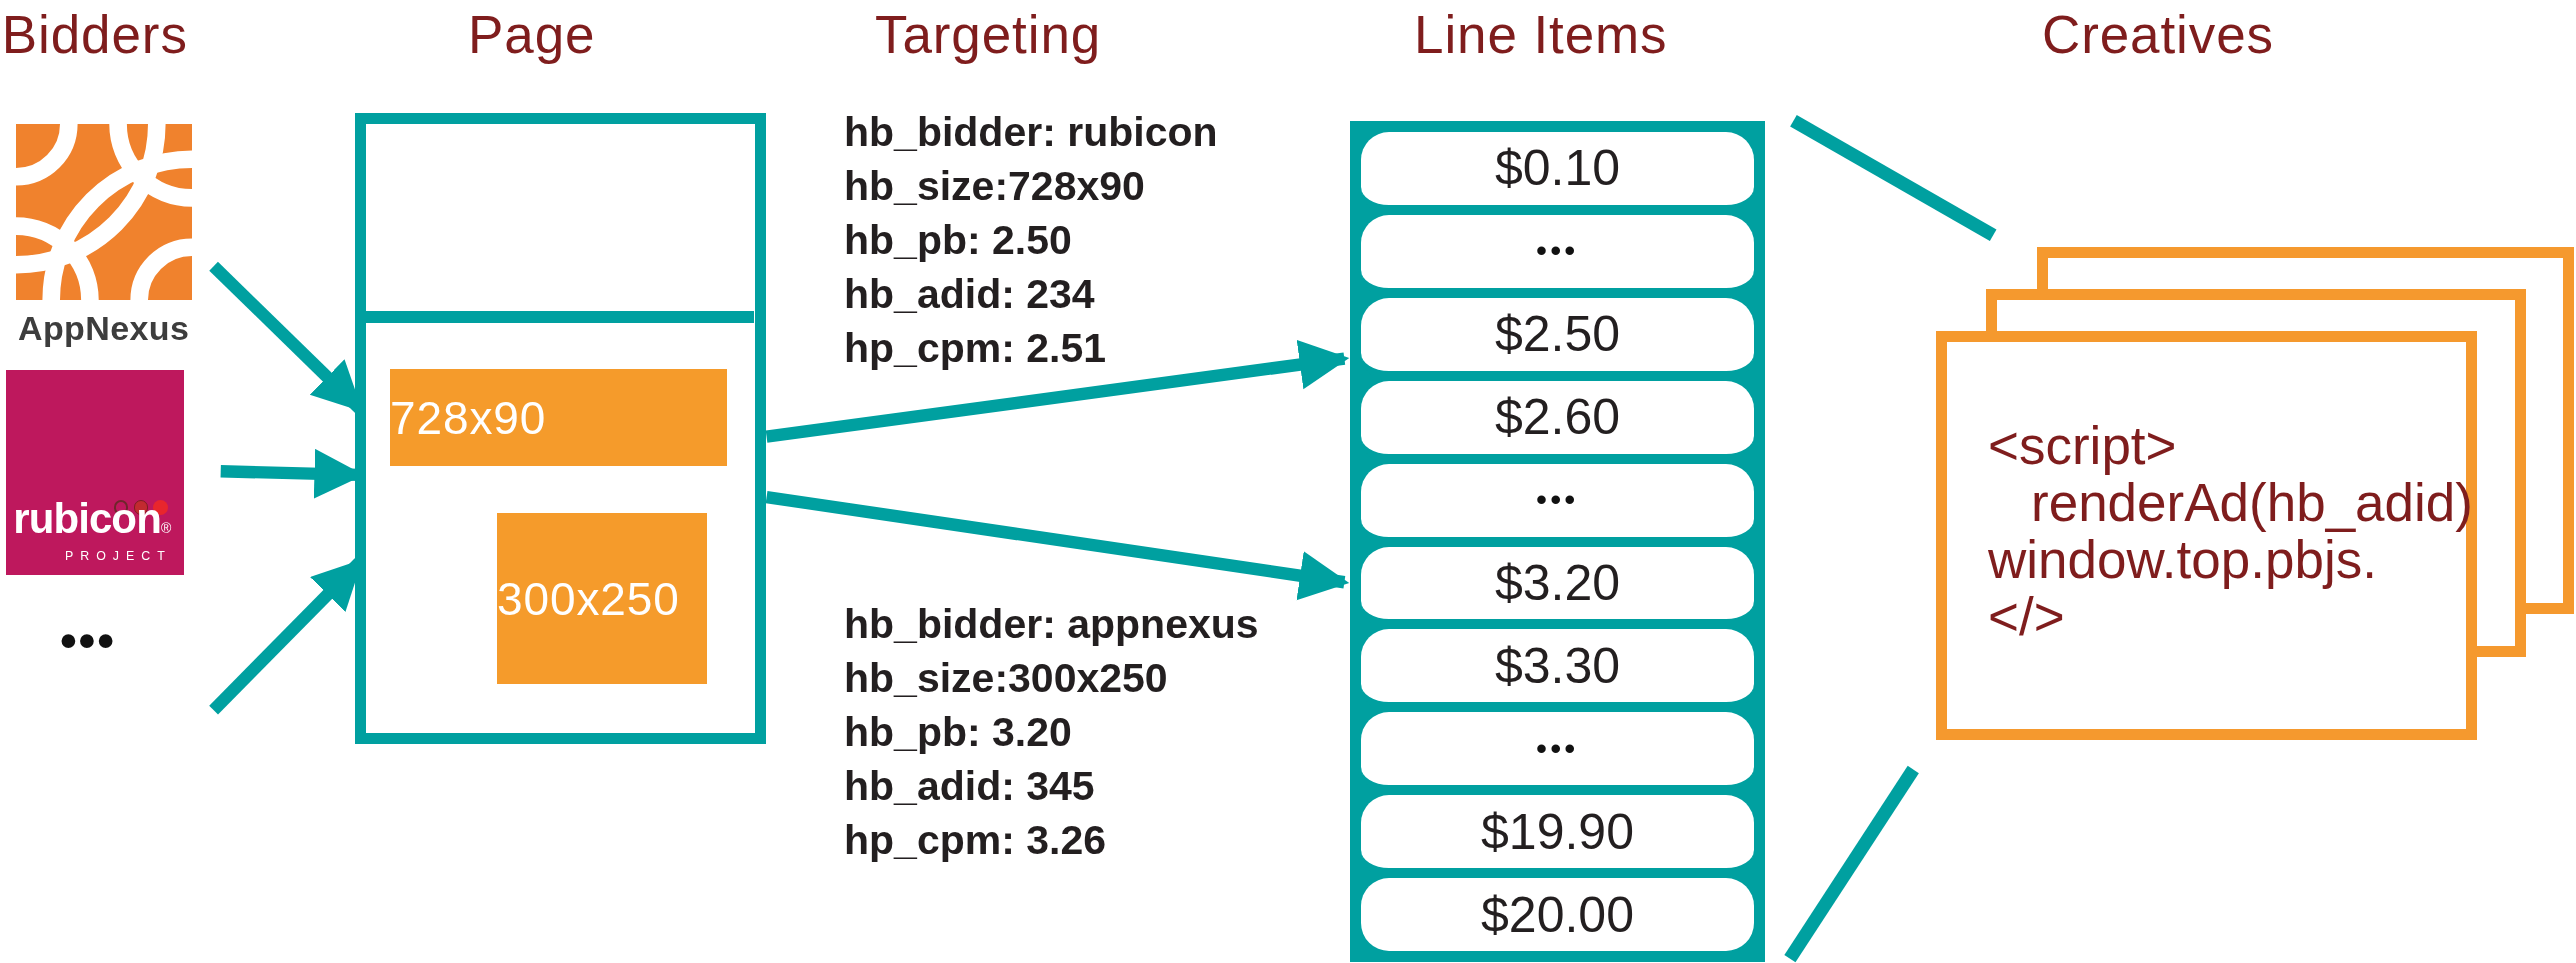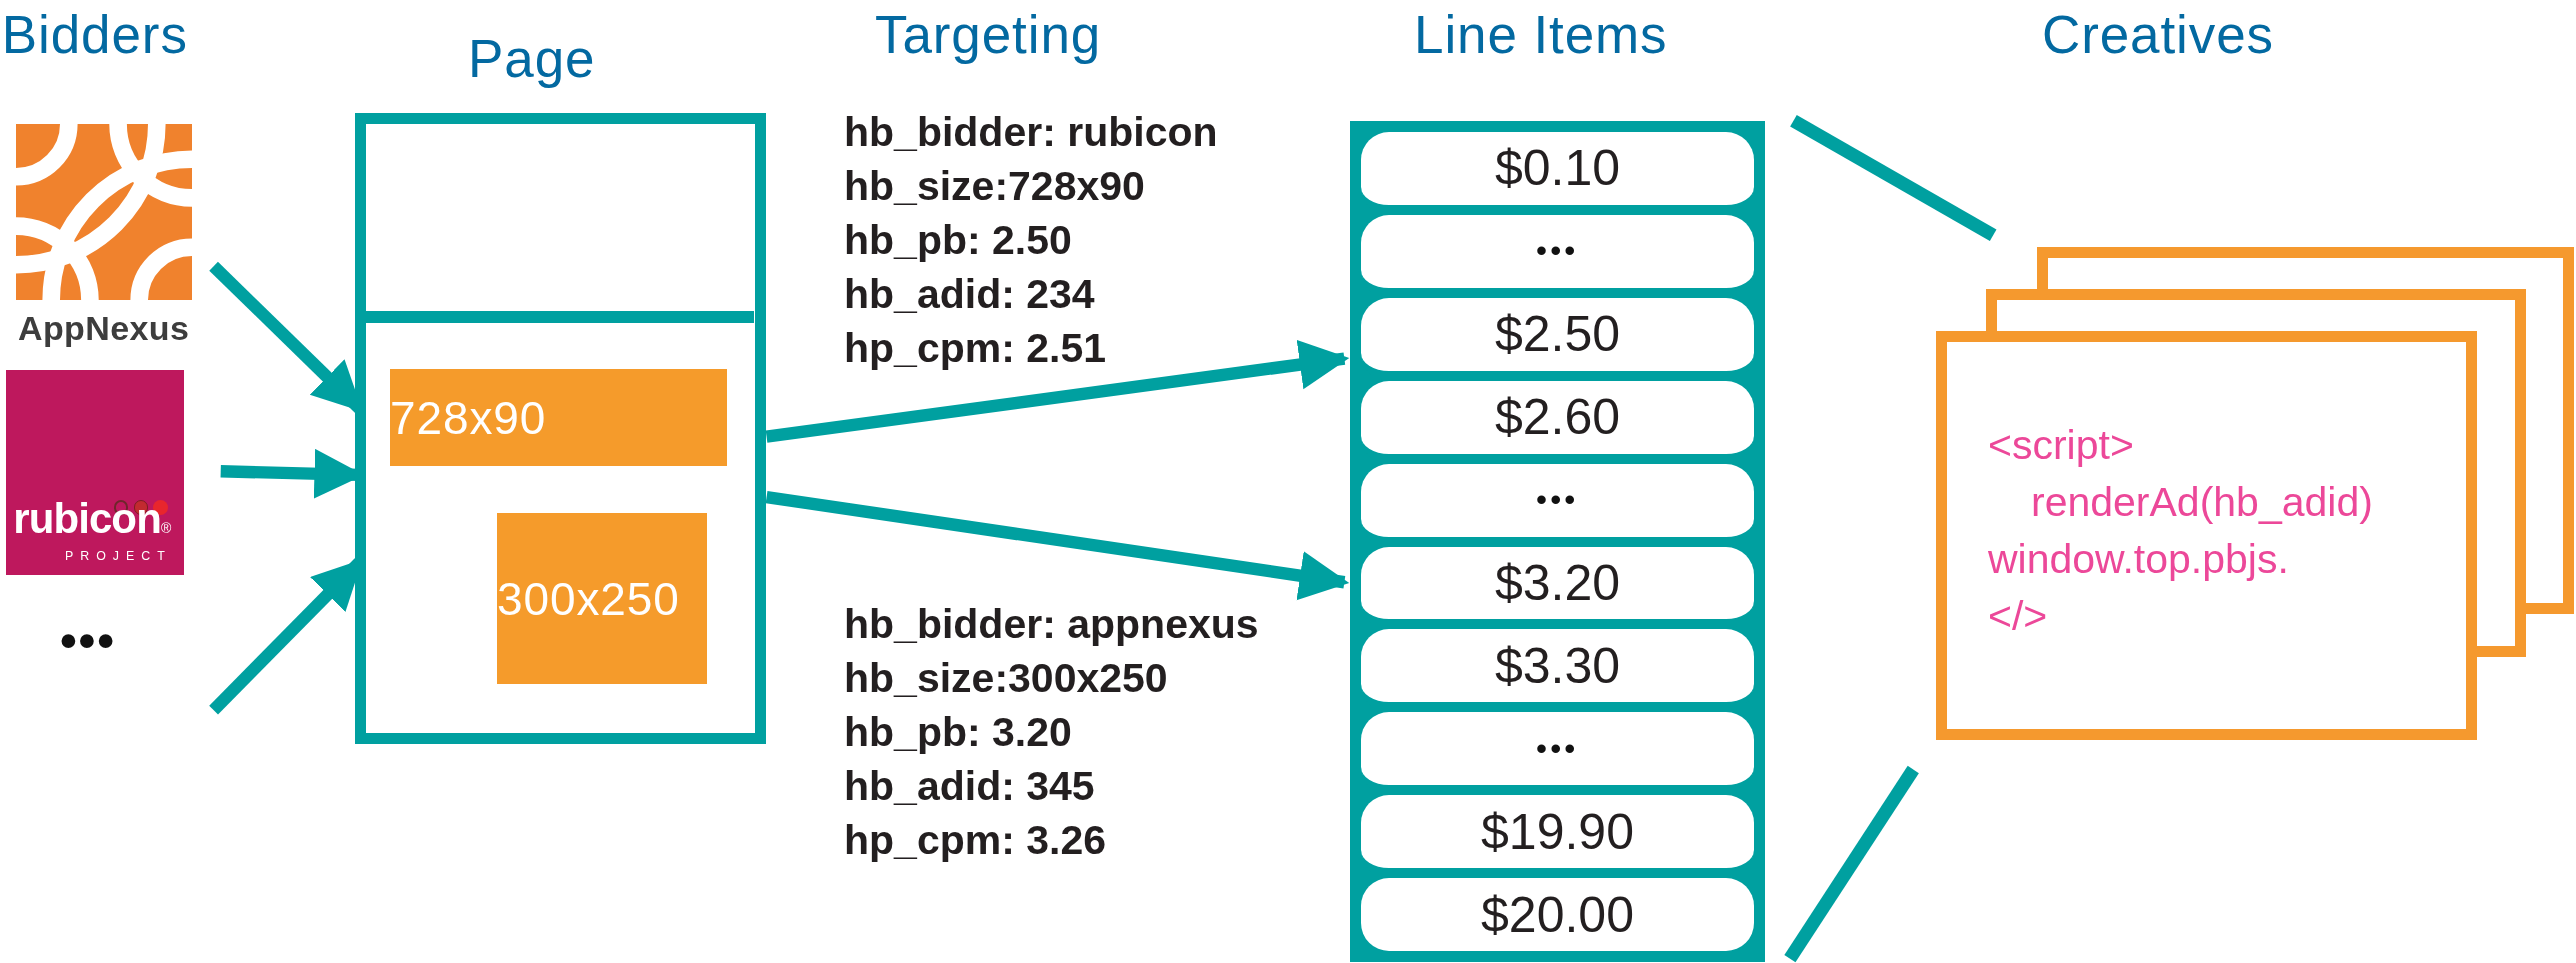--- a/index.html
+++ b/index.html
@@ -1,21 +1,21 @@
 <!DOCTYPE html>
 <html style="font-size:14px"><head>
 <meta charset="utf-8">
 <style>
   html,body{margin:0;padding:0;background:#ffffff;}
   .canvas{
     position:relative;width:2576px;height:963px;background:#ffffff;overflow:hidden;
     font-family:"Liberation Sans","DejaVu Sans",sans-serif;color:#262626;
   }
   .abs{position:absolute;}
-  .col-title{font-size:53px;font-weight:500;letter-spacing:0.9px;color:#0369a1;white-space:nowrap;}
+  .col-title{font-size:53px;font-weight:500;letter-spacing:0.9px;color:#7f1d1d;white-space:nowrap;}
   
   .overlay{position:absolute;left:0;top:0;width:2576px;height:963px;pointer-events:none;}
   
   .appnexus-logo{left:16px;top:124px;width:176px;height:176px;}
   .appnexus-label{left:18px;top:309px;font-size:34px;font-weight:700;color:#3d3d3d;letter-spacing:0.4px;}
   .rubicon-logo{left:6.2px;top:370px;width:178px;height:205px;background:#be185d;}
   .rubicon-dots{position:absolute;top:130px;right:16px;display:flex;align-items:center;gap:5.3px;}
   .rdot{border-radius:50%;}
   .rdot1{width:10.7px;height:10.7px;border:2.7px solid #6f262b;background:transparent;}
   .rdot2{width:12.4px;height:12.4px;border:1.8px solid #7c1d22;background:#c22a30;}
@@ -38,21 +38,21 @@
   .li-table{left:1350px;top:121px;width:415px;height:841px;border:11.5px solid #00a0a0;box-sizing:border-box;background:#00a0a0;display:flex;flex-direction:column;}
   .li-row{flex:1;background:#ffffff;display:flex;align-items:center;justify-content:center;
           font-size:50px;font-weight:400;color:#231f20;border-bottom:10.7px solid #00a0a0;border-radius:28px;}
   .li-row:last-child{border-bottom:none;}
   .li-row.dots{font-size:30px;font-weight:700;letter-spacing:3.6px;color:#111;}
   
   .card{position:absolute;border:11.5px solid #f5992e;box-sizing:border-box;background:#ffffff;}
   .card-back{left:2037px;top:247px;width:537px;height:367px;z-index:1;}
   .card-middle{left:1986px;top:289px;width:540px;height:368px;z-index:2;}
   .card-front{left:1936px;top:331px;width:541px;height:409px;z-index:3;}
-  .script-text{position:absolute;left:41px;top:75px;font-size:41px;font-weight:500;color:#ec4899;line-height:57px;white-space:nowrap;}
+  .script-text{position:absolute;left:41px;top:75px;font-size:53px;font-weight:500;color:#7f1d1d;line-height:57px;white-space:nowrap;}
   .script-line.indent{padding-left:43px;}
 </style>
 </head>
 <body>
 
 <div class="canvas">
 
   <svg class="overlay" viewBox="0 0 2901 1085">
     <defs>
       <marker id="ah" markerWidth="4.6" markerHeight="4.6" refX="3.6" refY="2" orient="auto" markerUnits="strokeWidth">
@@ -62,21 +62,21 @@
     <line x1="240" y1="300" x2="404" y2="460" stroke-width="14" marker-end="url(#ah)" stroke="#00a0a0"></line>
     <line x1="248" y1="531" x2="404" y2="535" stroke-width="14" marker-end="url(#ah)" stroke="#00a0a0"></line>
     <line x1="240" y1="800" x2="404" y2="634" stroke-width="14" marker-end="url(#ah)" stroke="#00a0a0"></line>
     <line x1="863" y1="492" x2="1514" y2="404" stroke-width="14" marker-end="url(#ah)" stroke="#00a0a0"></line>
     <line x1="863" y1="560" x2="1514" y2="656" stroke-width="14" marker-end="url(#ah)" stroke="#00a0a0"></line>
     <line x1="2020" y1="136" x2="2245" y2="265" stroke-width="15" stroke="#00a0a0"></line>
     <line x1="2016" y1="1080" x2="2155" y2="867" stroke-width="15" stroke="#00a0a0"></line>
   </svg>
 
   <div class="abs col-title" style="left:1.8px;top:3.6px;">Bidders</div>
-  <div class="abs col-title" style="left:468px;top:3.6px;margin-top:24px;">Page</div>
+  <div class="abs col-title" style="left:468px;top:3.6px;">Page</div>
   <div class="abs col-title" style="left:875px;top:3.6px;">Targeting</div>
   <div class="abs col-title" style="left:1414px;top:3.6px;">Line Items</div>
   <div class="abs col-title" style="left:2042px;top:3.6px;">Creatives</div>
 
   <svg class="abs appnexus-logo" viewBox="0 0 100 100">
     <defs>
         <clipPath id="sq">
           <rect x="0" y="0" width="100" height="100"></rect>
         </clipPath>
       </defs>

